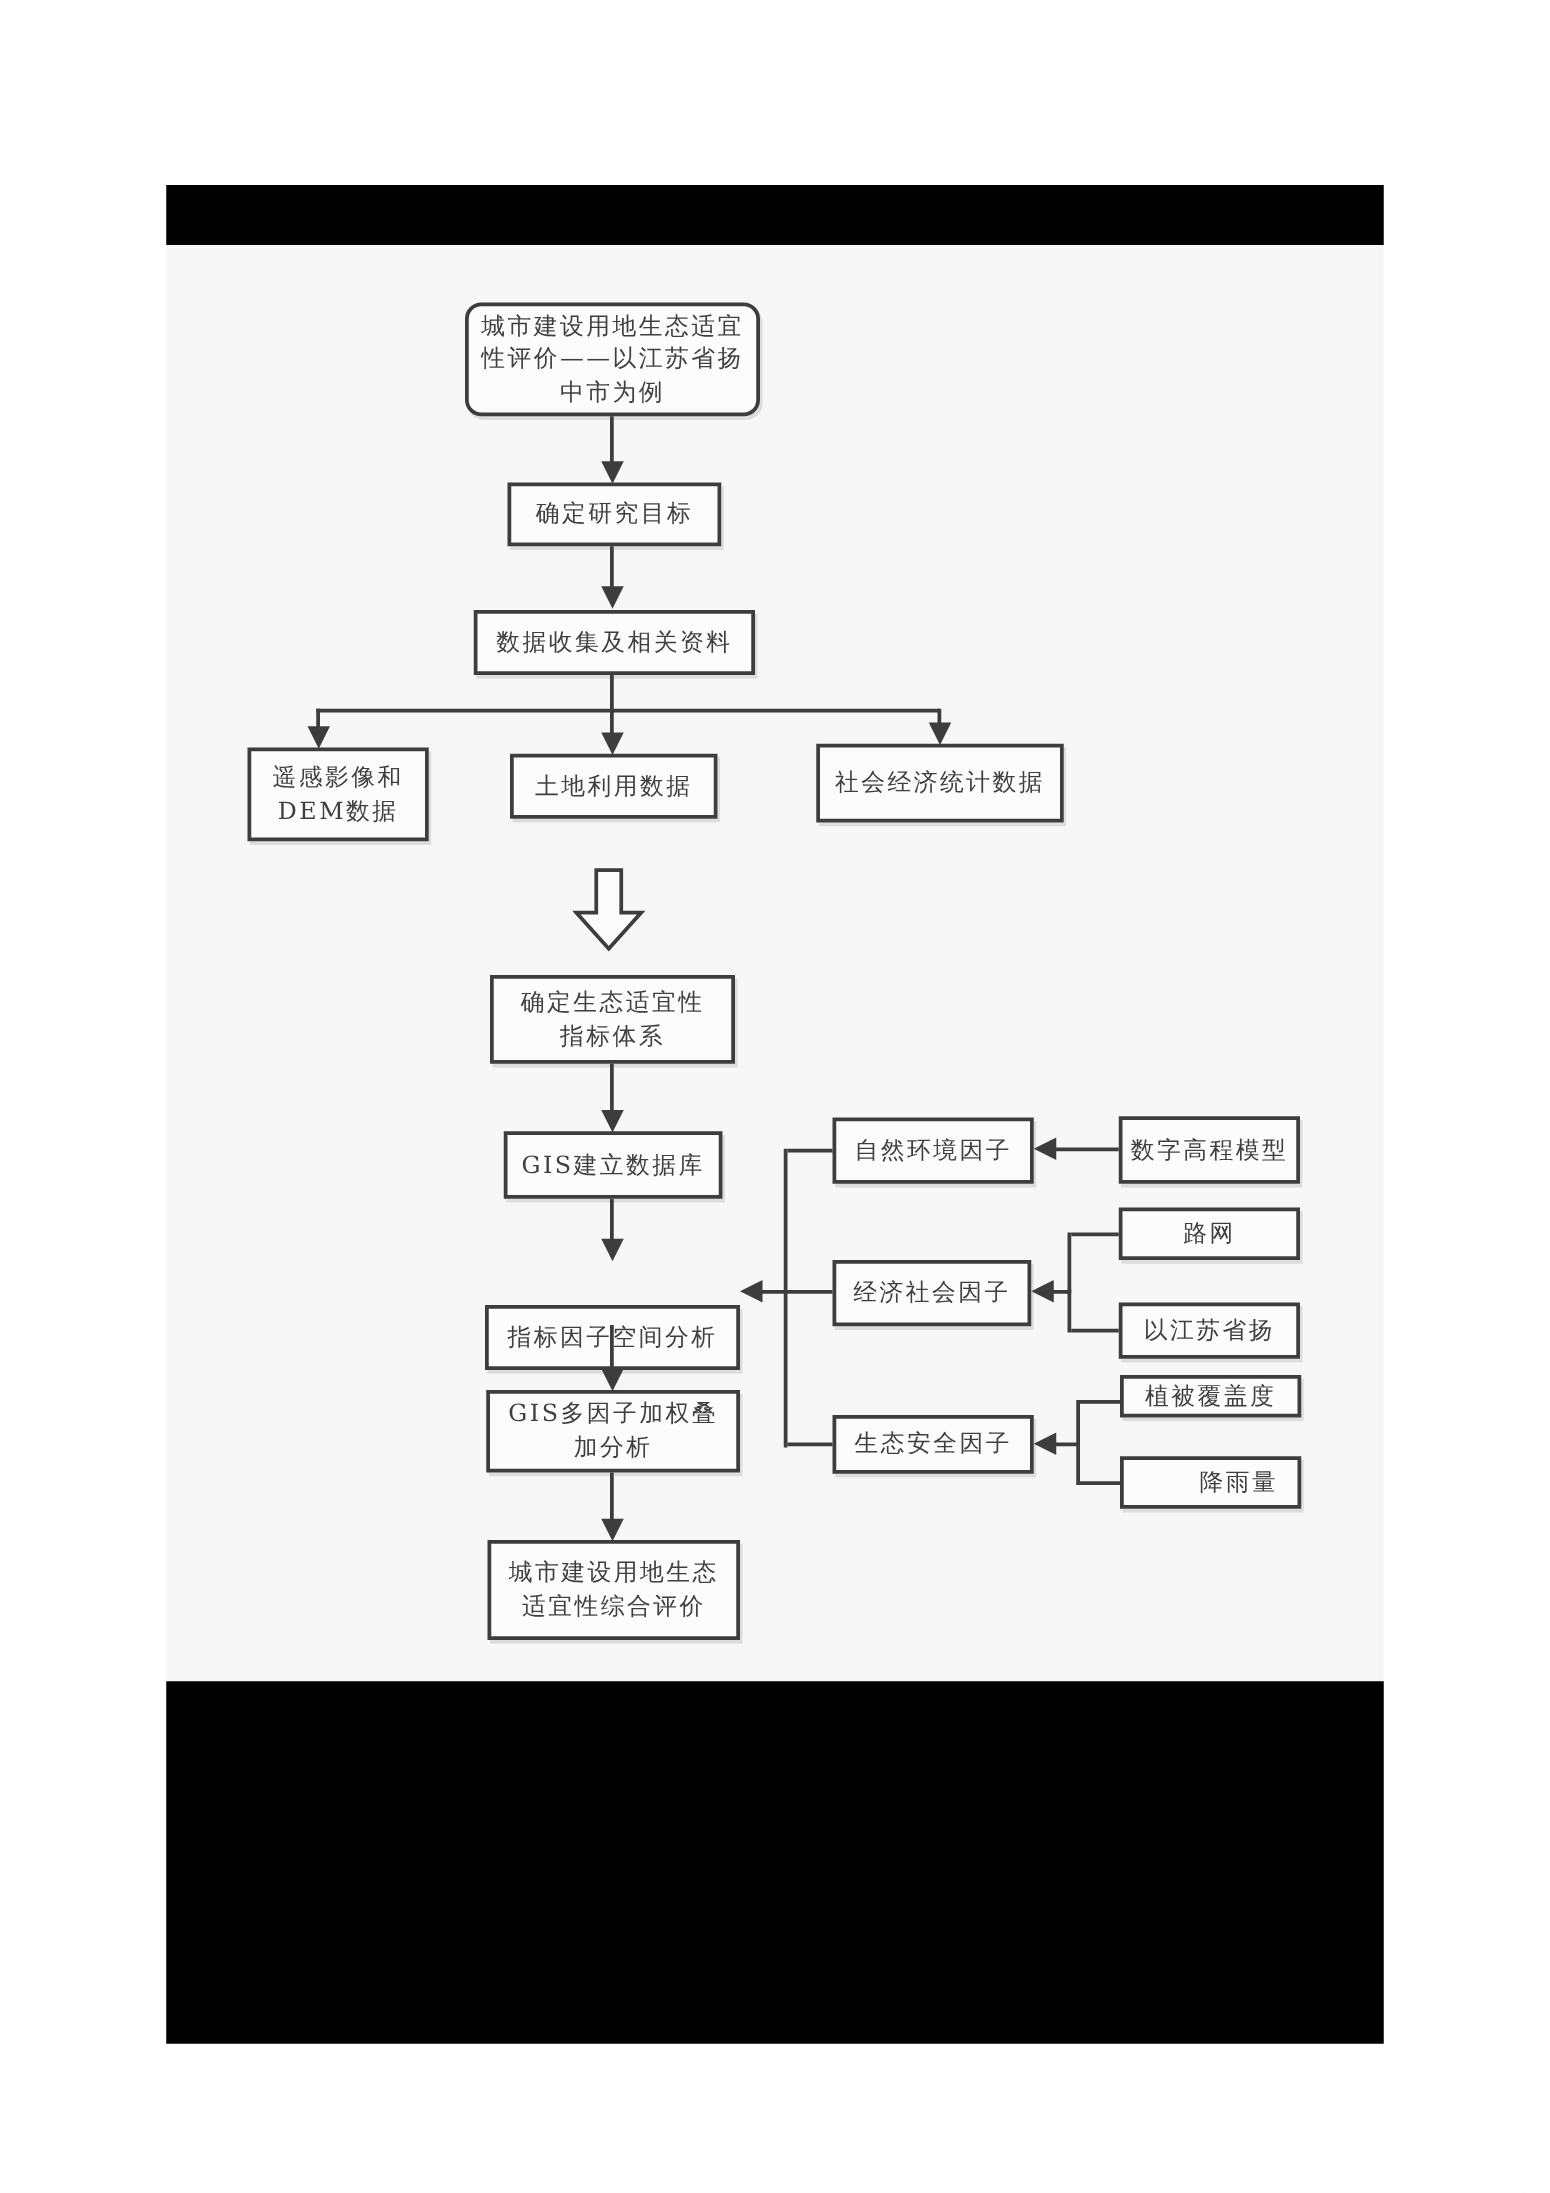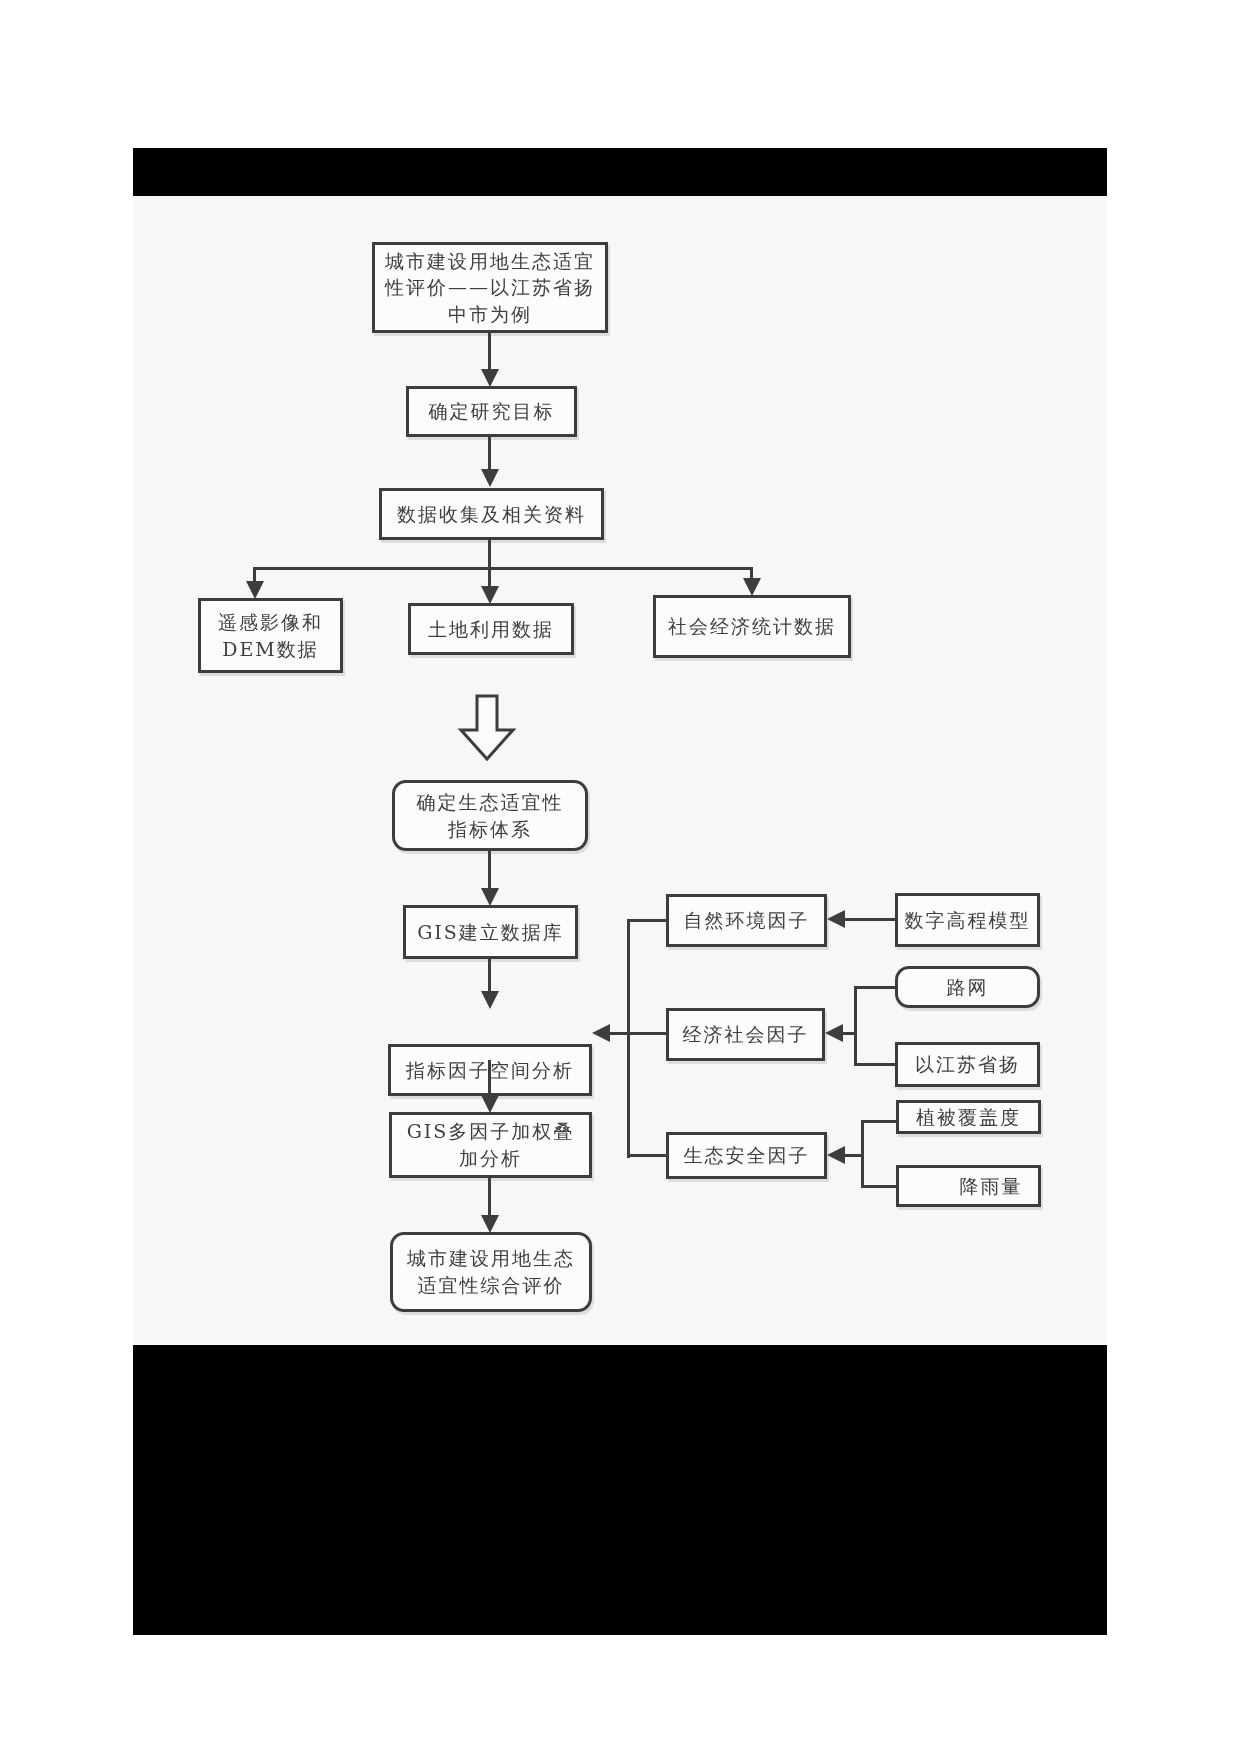--- a/index.html
+++ b/index.html
@@ -4,22 +4,22 @@
 <style>
   html,body{margin:0;padding:0;background:#ffffff;}
   #page{position:relative;width:1240px;height:1754px;background:#ffffff;overflow:hidden;
         font-family:"DejaVu Serif","Liberation Serif",serif;}
   .bar{position:absolute;background:#000000;}
   .figure-bg{position:absolute;background:#f7f7f7;}
   .node{position:absolute;box-sizing:border-box;border:3px solid #3d3d3d;background:#fcfcfc;
         display:flex;align-items:center;justify-content:center;text-align:center;
         color:#3f3f3f;font-size:19px;line-height:1.4;letter-spacing:2px;white-space:pre-line;
         box-shadow:2px 3px 0 rgba(0,0,0,0.10);}
-  .rounded-sm{border-radius:0;}
-  .rounded-lg{border-radius:14px;}
+  .rounded-sm{border-radius:13px;}
+  .rounded-lg{border-radius:0;}
   .vline{position:absolute;width:3px;background:#3d3d3d;}
   .hline{position:absolute;height:3px;background:#3d3d3d;}
   .ah-down{position:absolute;width:0;height:0;
            border-left:9px solid transparent;border-right:9px solid transparent;
            border-top:18px solid #3d3d3d;}
   .ah-left{position:absolute;width:0;height:0;
            border-top:9px solid transparent;border-bottom:9px solid transparent;
            border-right:18px solid #3d3d3d;}
   .bigarrow{position:absolute;}
 </style>
@@ -50,21 +50,21 @@
   <div class="node" style="left:389px;top:1112px;width:203px;height:66px;">GIS多因子加权叠
 加分析</div>
   <div class="node rounded-lg" style="left:390px;top:1232px;width:202px;height:80px;">城市建设用地生态
 适宜性综合评价</div>
 
   <div class="node" style="left:666px;top:894px;width:161px;height:53px;">自然环境因子</div>
   <div class="node" style="left:666px;top:1008px;width:159px;height:53px;">经济社会因子</div>
   <div class="node" style="left:666px;top:1132px;width:161px;height:47px;">生态安全因子</div>
 
   <div class="node" style="left:895px;top:893px;width:145px;height:54px;">数字高程模型</div>
-  <div class="node" style="left:895px;top:966px;width:145px;height:42px;border-radius:14px;">路网</div>
+  <div class="node" style="left:895px;top:966px;width:145px;height:42px;">路网</div>
   <div class="node" style="left:895px;top:1042px;width:145px;height:45px;">以江苏省扬</div>
   <div class="node" style="left:896px;top:1100px;width:145px;height:34px;">植被覆盖度</div>
   <div class="node" style="left:896px;top:1165px;width:145px;height:42px;padding-left:45px;">降雨量</div>
 
   <div class="vline" style="left:488px;top:333px;height:39px;"></div>
   <div class="ah-down" style="left:481px;top:369px;"></div>
 
   <div class="vline" style="left:488px;top:437px;height:36px;"></div>
   <div class="ah-down" style="left:481px;top:469px;"></div>
 

